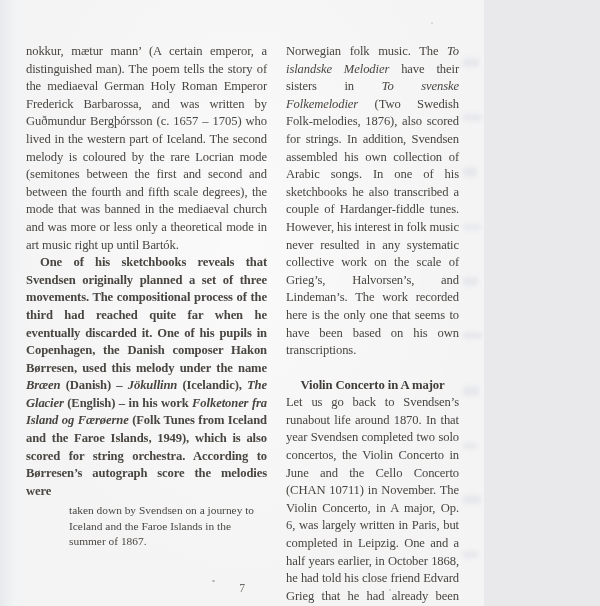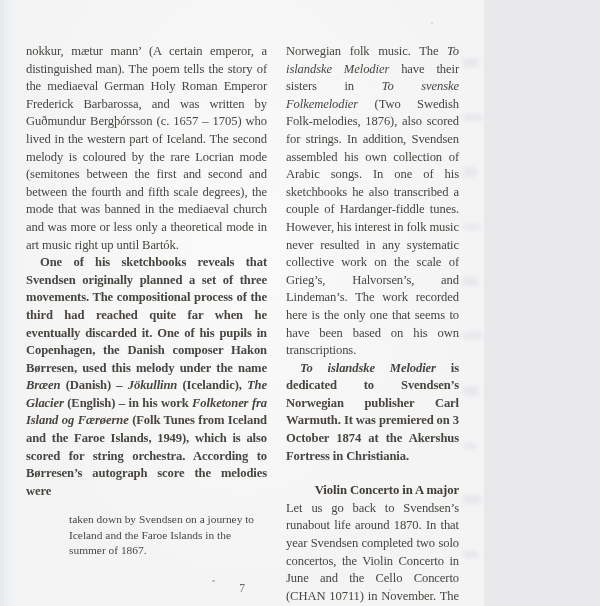--- a/index.html
+++ b/index.html
@@ -28,33 +28,33 @@
     flex: 1 1 0;
     font-size: 12.6px;
     line-height: 17.6px;
     text-align: justify;
     letter-spacing: -0.1px;
   }
   .col p { margin: 0; }
   .col p.indent { text-indent: 14px; font-weight: bold; }
   .col .it { font-style: italic; }
   .quote {
-    margin: 12px 0 3px 43px;
+    margin: 3px 0 3px 43px;
     width: 198px;
     font-size: 11.4px;
     line-height: 15.2px;
     text-align: left;
     letter-spacing: 0;
   }
   .section-heading {
     font-size: 12.7px;
     line-height: 17.6px;
     font-weight: bold;
     margin: 17px 0 0 0;
-    text-align: right;
+    text-align: center;
     color: #403c37;
   }
   .page-number {
     position: absolute;
     left: 0; right: 0;
     bottom: 12px;
     text-align: center;
     font-size: 11.5px;
     color: #6b6761;
   }
@@ -82,21 +82,20 @@
   <div class="columns">
 
     <div class="col">
       <p>nokkur, mætur mann’ (A certain emperor, a distinguished man). The poem tells the story of the mediaeval German Holy Roman Emperor Frederick Barbarossa, and was written by Guðmundur Bergþórsson (c. 1657 – 1705) who lived in the western part of Iceland. The second melody is coloured by the rare Locrian mode (semitones between the first and second and between the fourth and fifth scale degrees), the mode that was banned in the mediaeval church and was more or less only a theoretical mode in art music right up until Bartók.</p>
       <p class="indent"><span>One of his sketchbooks reveals that Svendsen originally planned a set of three movements. The compositional process of the third had reached quite far when he eventually discarded it. One of his pupils in Copenhagen, the Danish composer Hakon Børresen, used this melody under the name </span><span class="it">Bræen</span><span> (Danish) – </span><span class="it">Jökullinn</span><span> (Icelandic), </span><span class="it">The Glacier</span><span> (English) – in his work </span><span class="it">Folketoner fra Island og Færøerne</span><span> (Folk Tunes from Iceland and the Faroe Islands, 1949), which is also scored for string orchestra. According to Børresen’s autograph score the melodies were</span></p>
       <div class="quote">taken down by Svendsen on a journey to Iceland and the Faroe Islands in the summer of 1867.</div>
     </div>
 
     <div class="col">
       <p><span>Norwegian folk music. The </span><span class="it">To islandske Melodier</span><span> have their sisters in </span><span class="it">To svenske Folkemelodier</span><span> (Two Swedish Folk-melodies, 1876), also scored for strings. In addition, Svendsen assembled his own collection of Arabic songs. In one of his sketchbooks he also transcribed a couple of Hardanger-fiddle tunes. However, his interest in folk music never resulted in any systematic collective work on the scale of Grieg’s, Halvorsen’s, and Lindeman’s. The work recorded here is the only one that seems to have been based on his own transcriptions.</span></p>
-      <p class="indent"><span class="it">To islandske Melodier</span><span> is dedicated to Svendsen’s Norwegian publisher Carl Warmuth. It was premiered on 3 October 1874 at the Akershus Fortress in Christiania.</span></p>
       <h3 class="section-heading">Violin Concerto in A major</h3>
       <p>Let us go back to Svendsen’s runabout life around 1870. In that year Svendsen completed two solo concertos, the Violin Concerto in June and the Cello Concerto (CHAN 10711) in November. The Violin Concerto, in A major, Op. 6, was largely written in Paris, but completed in Leipzig. One and a half years earlier, in October 1868, he had told his close friend Edvard Grieg that he had already been planning it for a long time.</p>
     </div>
 
   </div>
 
   <div class="page-number">7</div>
 
   <div class="ghost-col">
     <i style="height:9px;  width:16px"></i>

